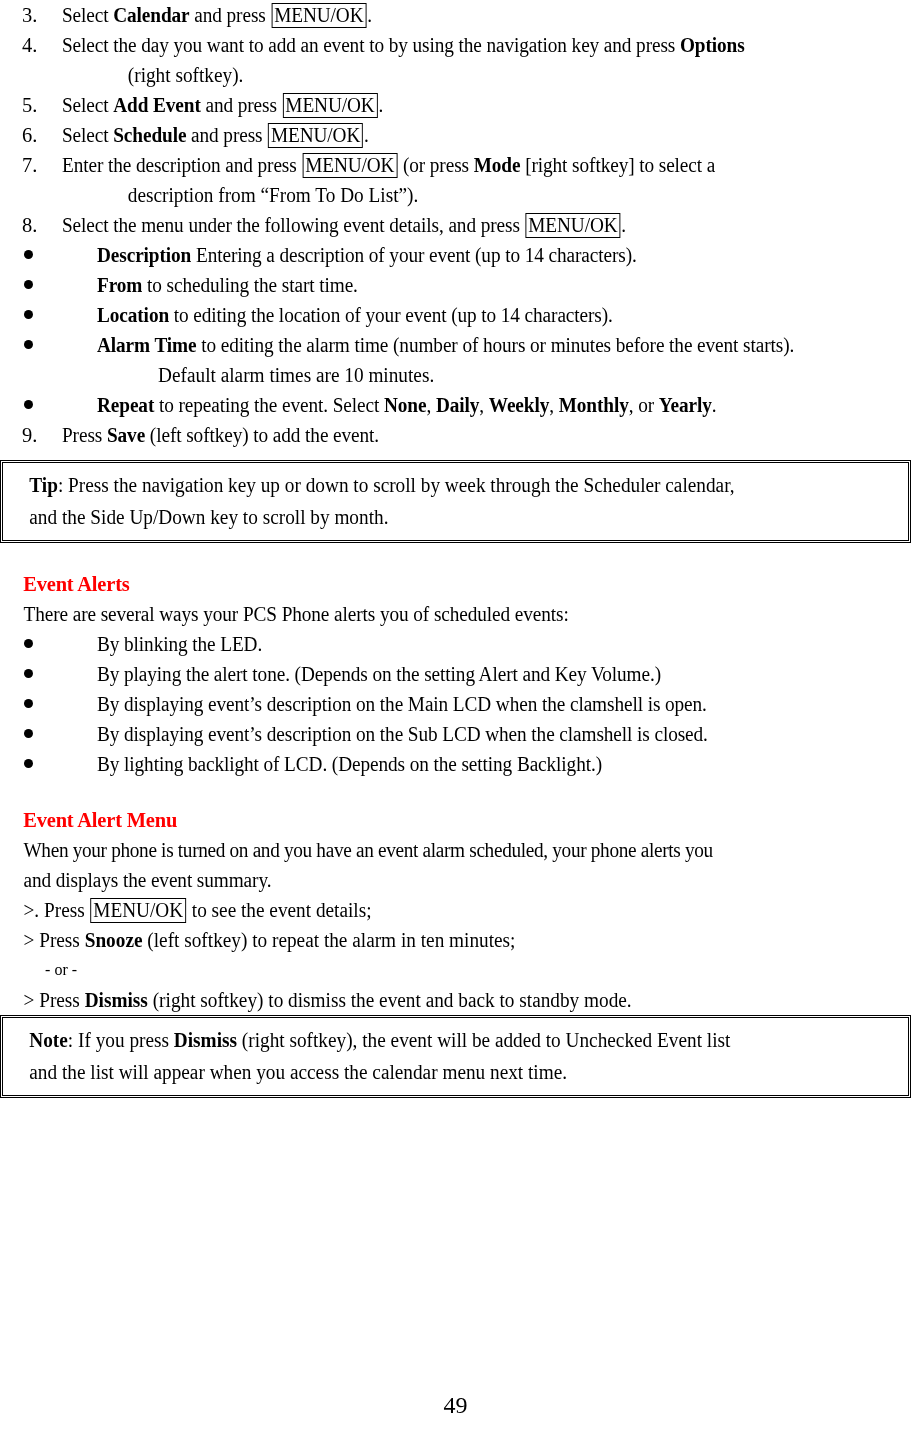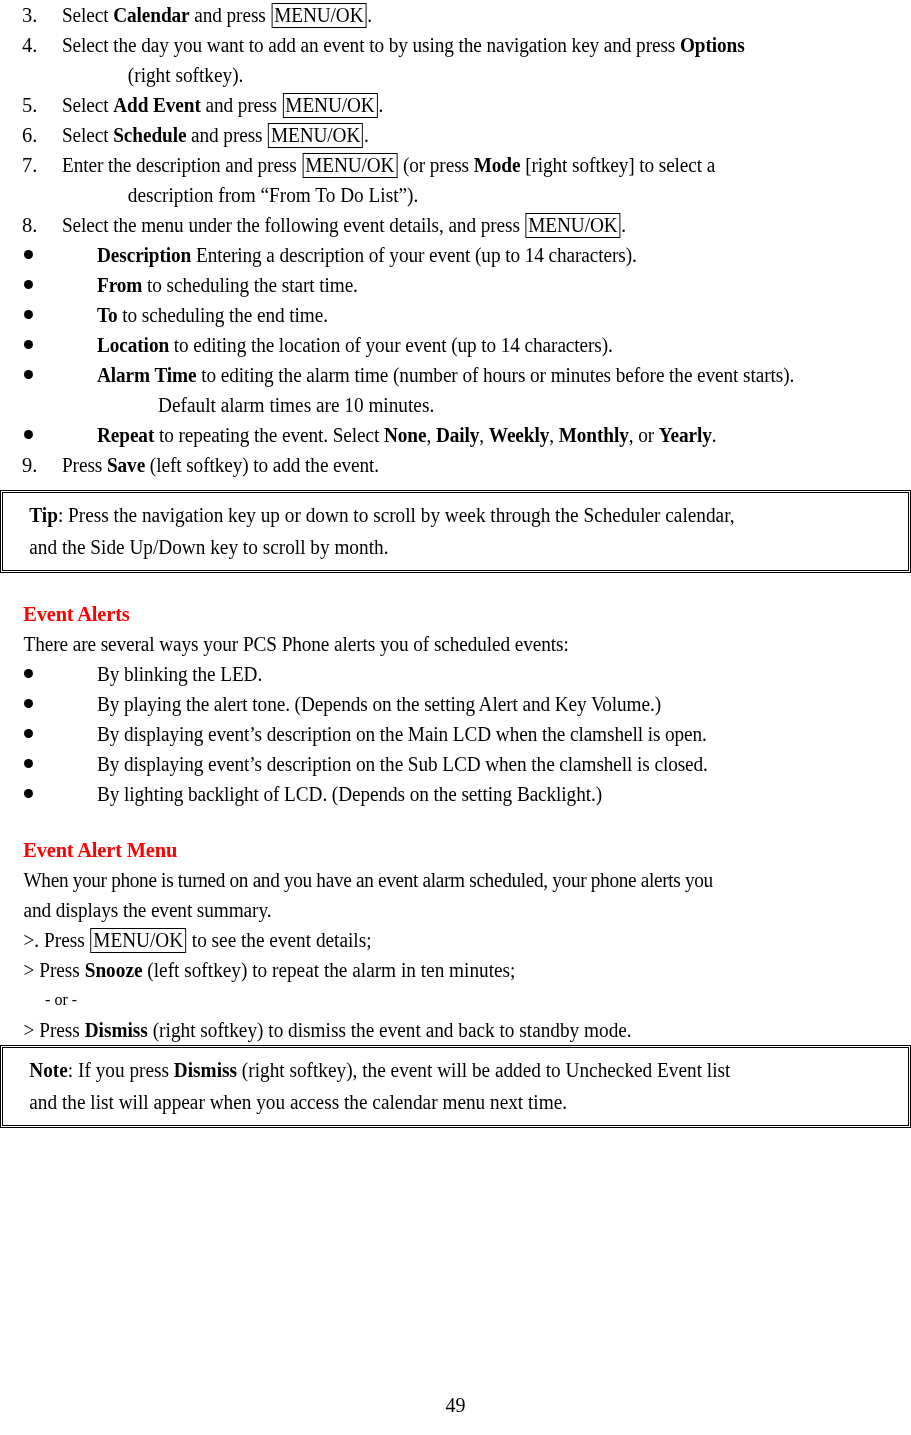--- a/index.html
+++ b/index.html
@@ -176,21 +176,21 @@
   .spacer-sm { height: 10px; }
   .spacer-md { height: 26px; }
 
   
   .footer {
     position: absolute;
     left: 0;
     right: 0;
     bottom: 18px;
     text-align: center;
-    font-size: 20px;
+    font-size: 24px;
     line-height: 24px;
   }
 </style>
 </head>
 <body>
 
 <div class="page">
 
   <ol class="numlist" id="steps-list">
       <li class="num-item">
@@ -222,24 +222,20 @@
     </ol>
 
   <ul class="bullist" id="details-list">
       <li class="bul-item">
         <span class="bul-marker"><span class="bul-dot"></span></span>
         <div class="bul-line"><b>Description</b><span> Entering a description of your event (up to 14 characters).</span></div>
       </li>
       <li class="bul-item">
         <span class="bul-marker"><span class="bul-dot"></span></span>
         <div class="bul-line"><b>From</b><span> to scheduling the start time.</span></div>
-      </li>
-      <li class="bul-item">
-        <span class="bul-marker"><span class="bul-dot"></span></span>
-        <div class="bul-line"><b>To</b><span> to scheduling the end time.</span></div>
       </li>
       <li class="bul-item">
         <span class="bul-marker"><span class="bul-dot"></span></span>
         <div class="bul-line"><b>Location</b><span> to editing the location of your event (up to 14 characters).</span></div>
       </li>
       <li class="bul-item">
         <span class="bul-marker"><span class="bul-dot"></span></span>
         <div class="bul-line"><b>Alarm Time</b><span> to editing the alarm time (number of hours or minutes before the event starts).</span></div>
         <div class="bul-cont"><span>Default alarm times are 10 minutes.</span></div>
       </li>

